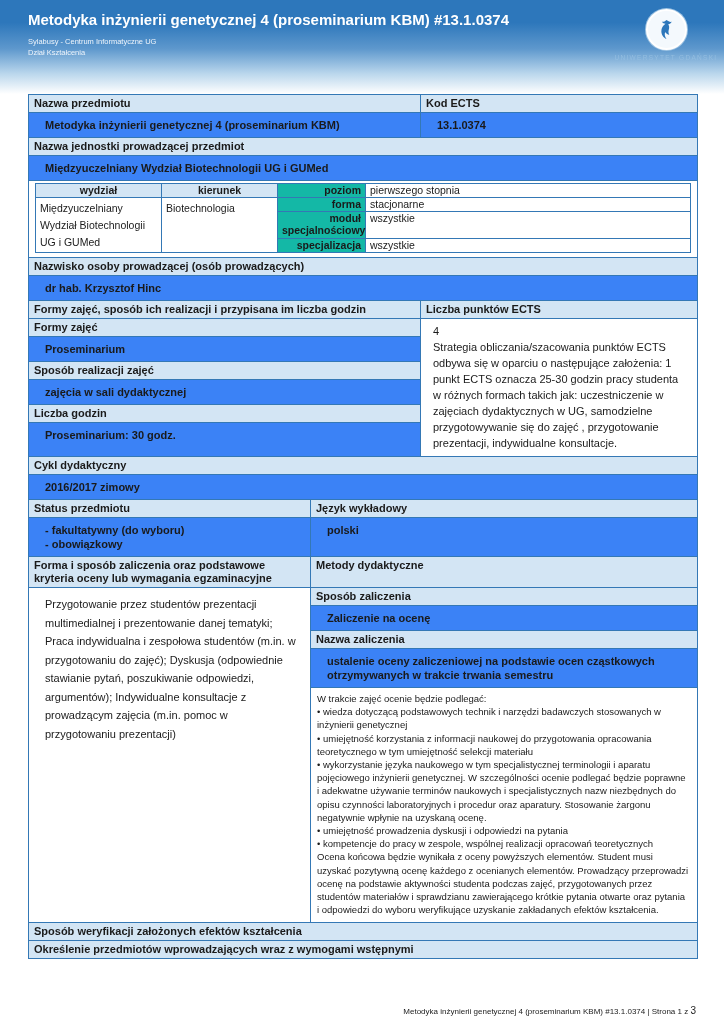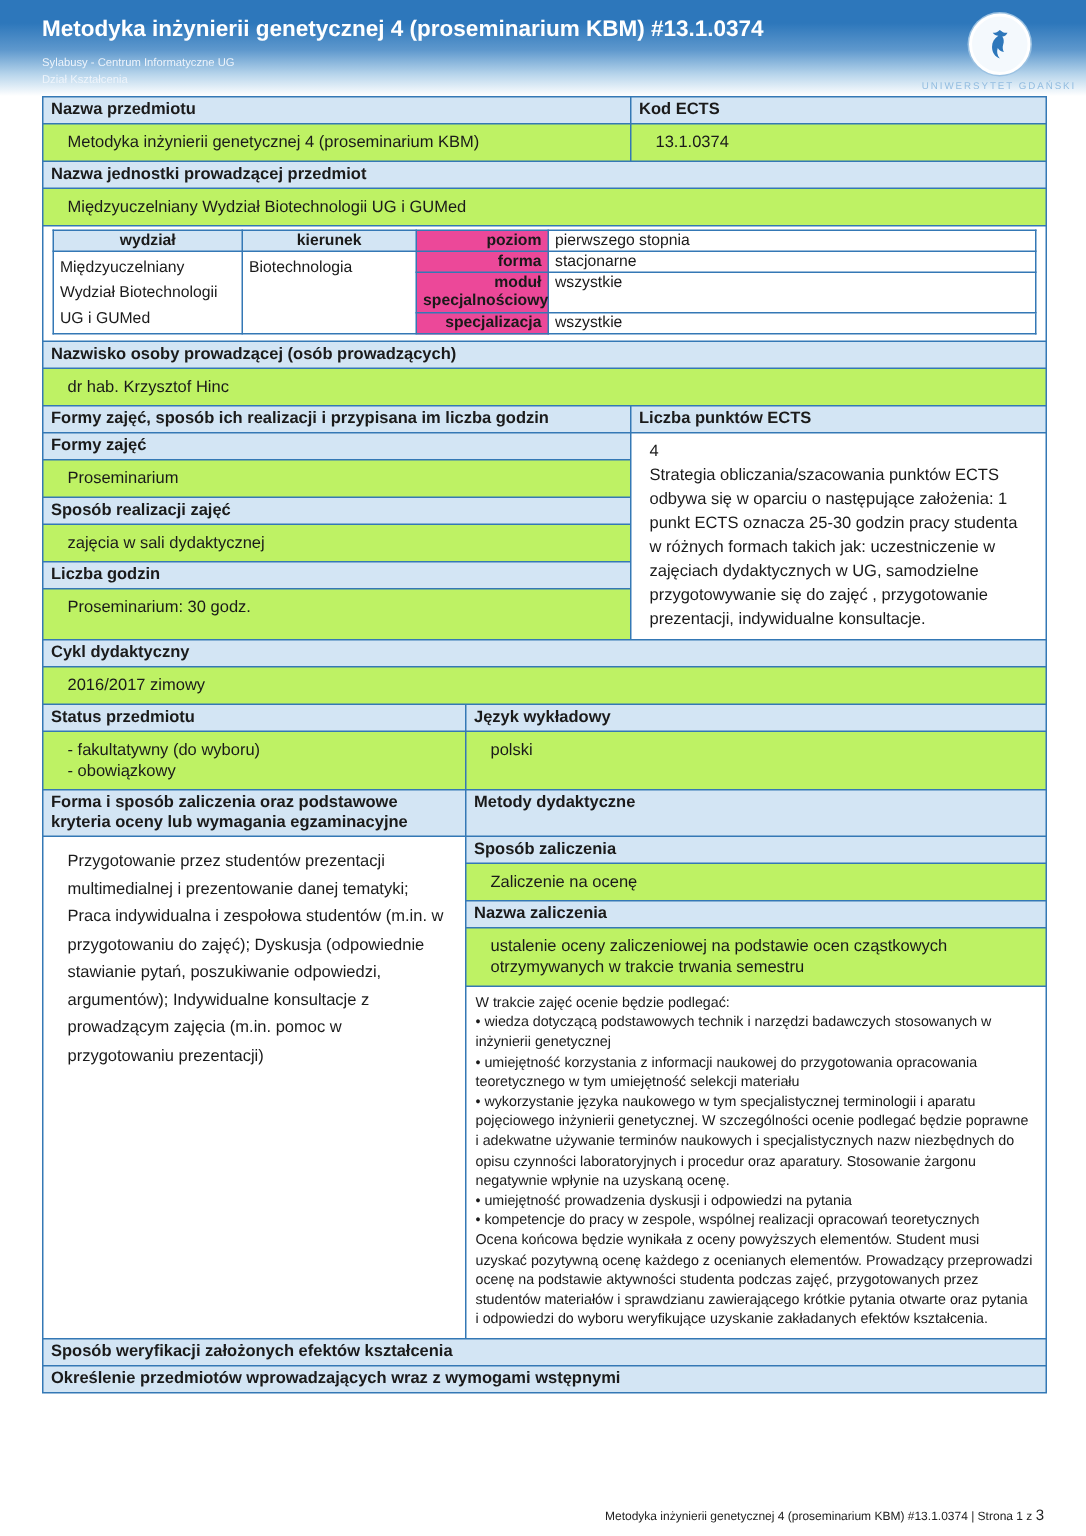--- a/index.html
+++ b/index.html
@@ -1,46 +1,46 @@
 <!DOCTYPE html>
 <html lang="pl"><head>
 <meta charset="utf-8">
 <style>
   html,body{margin:0;padding:0;background:#fff;}
   .page{width:724px;height:1024px;position:relative;overflow:hidden;
         font-family:"Liberation Sans",sans-serif;color:#1a1a1a;background:#fff;}
 
   
-  .banner{height:64px;position:relative;
+  .banner{height:94px;position:relative;
     background:linear-gradient(180deg,#2d77bb 0%,#2d77bb 24%,#5e98cd 52%,#b9d6ec 78%,#ffffff 100%);}
   .banner-title{position:absolute;left:28px;top:11px;color:#fff;font-size:15px;font-weight:bold;white-space:nowrap;}
   .banner-sub{position:absolute;left:28px;top:36px;color:#eef4fb;font-size:7.5px;line-height:1.5;}
   .logo-wrap{position:absolute;top:9px;right:2px;width:112px;text-align:center;}
   .logo-circle{width:37px;height:37px;margin:0 auto;border-radius:50%;background:#f4f9fd;
     border:2px solid #ffffff;box-shadow:0 0 0 1px #9cc2e2;display:flex;align-items:center;justify-content:center;}
   .logo-univ{margin-top:4px;font-size:6.5px;letter-spacing:1.3px;color:#93bde0;white-space:nowrap;}
 
   
   .sheet{width:668px;margin:0 0 0 28px;background:#3478b5;padding:1px;
          display:flex;flex-direction:column;gap:1px;font-size:11px;justify-content:flex-end;}
   .g{display:grid;gap:1px;background:#3478b5;}
   .cols-a{grid-template-columns:391px 1fr;}
   .cols-b{grid-template-columns:281px 1fr;}
   .stack{display:flex;flex-direction:column;gap:1px;background:#3478b5;}
   .grow{flex:1;}
   .hdr{background:#d3e5f4;font-weight:bold;padding:2px 5px;line-height:13px;}
-  .val{background:#bef264;padding:5px 8px 5px 16px;line-height:14px;}
+  .val{background:#3b82f6;padding:5px 8px 5px 16px;line-height:14px;font-weight:bold;}
   .preline{white-space:pre-line;}
 
   
   .studies-wrap{background:#fff;padding:2px 6px 4px 6px;}
   table.studies{width:100%;border-collapse:collapse;table-layout:fixed;font-size:10.5px;}
   .studies th,.studies td{border:1px solid #3478b5;padding:0 4px 1px 4px;vertical-align:top;line-height:12px;}
   .studies th{background:#d3e5f4;font-weight:bold;text-align:center;}
-  .studies .lbl{background:#ec4899;font-weight:bold;text-align:right;}
+  .studies .lbl{background:#14b8a6;font-weight:bold;text-align:right;}
   .studies .bigval{line-height:17px;padding-top:2px;}
   .studies .sval{background:#fff;}
 
   
   .ects-cell{background:#fff;padding:4px 10px 5px 12px;line-height:16px;}
   .ects-desc{line-height:16px;}
 
   
   .methods-val{background:#fff;padding:7px 10px 8px 16px;line-height:18.5px;}
   .criteria-val{background:#fff;padding:4px 8px 6px 6px;font-size:9.5px;line-height:13.2px;}

